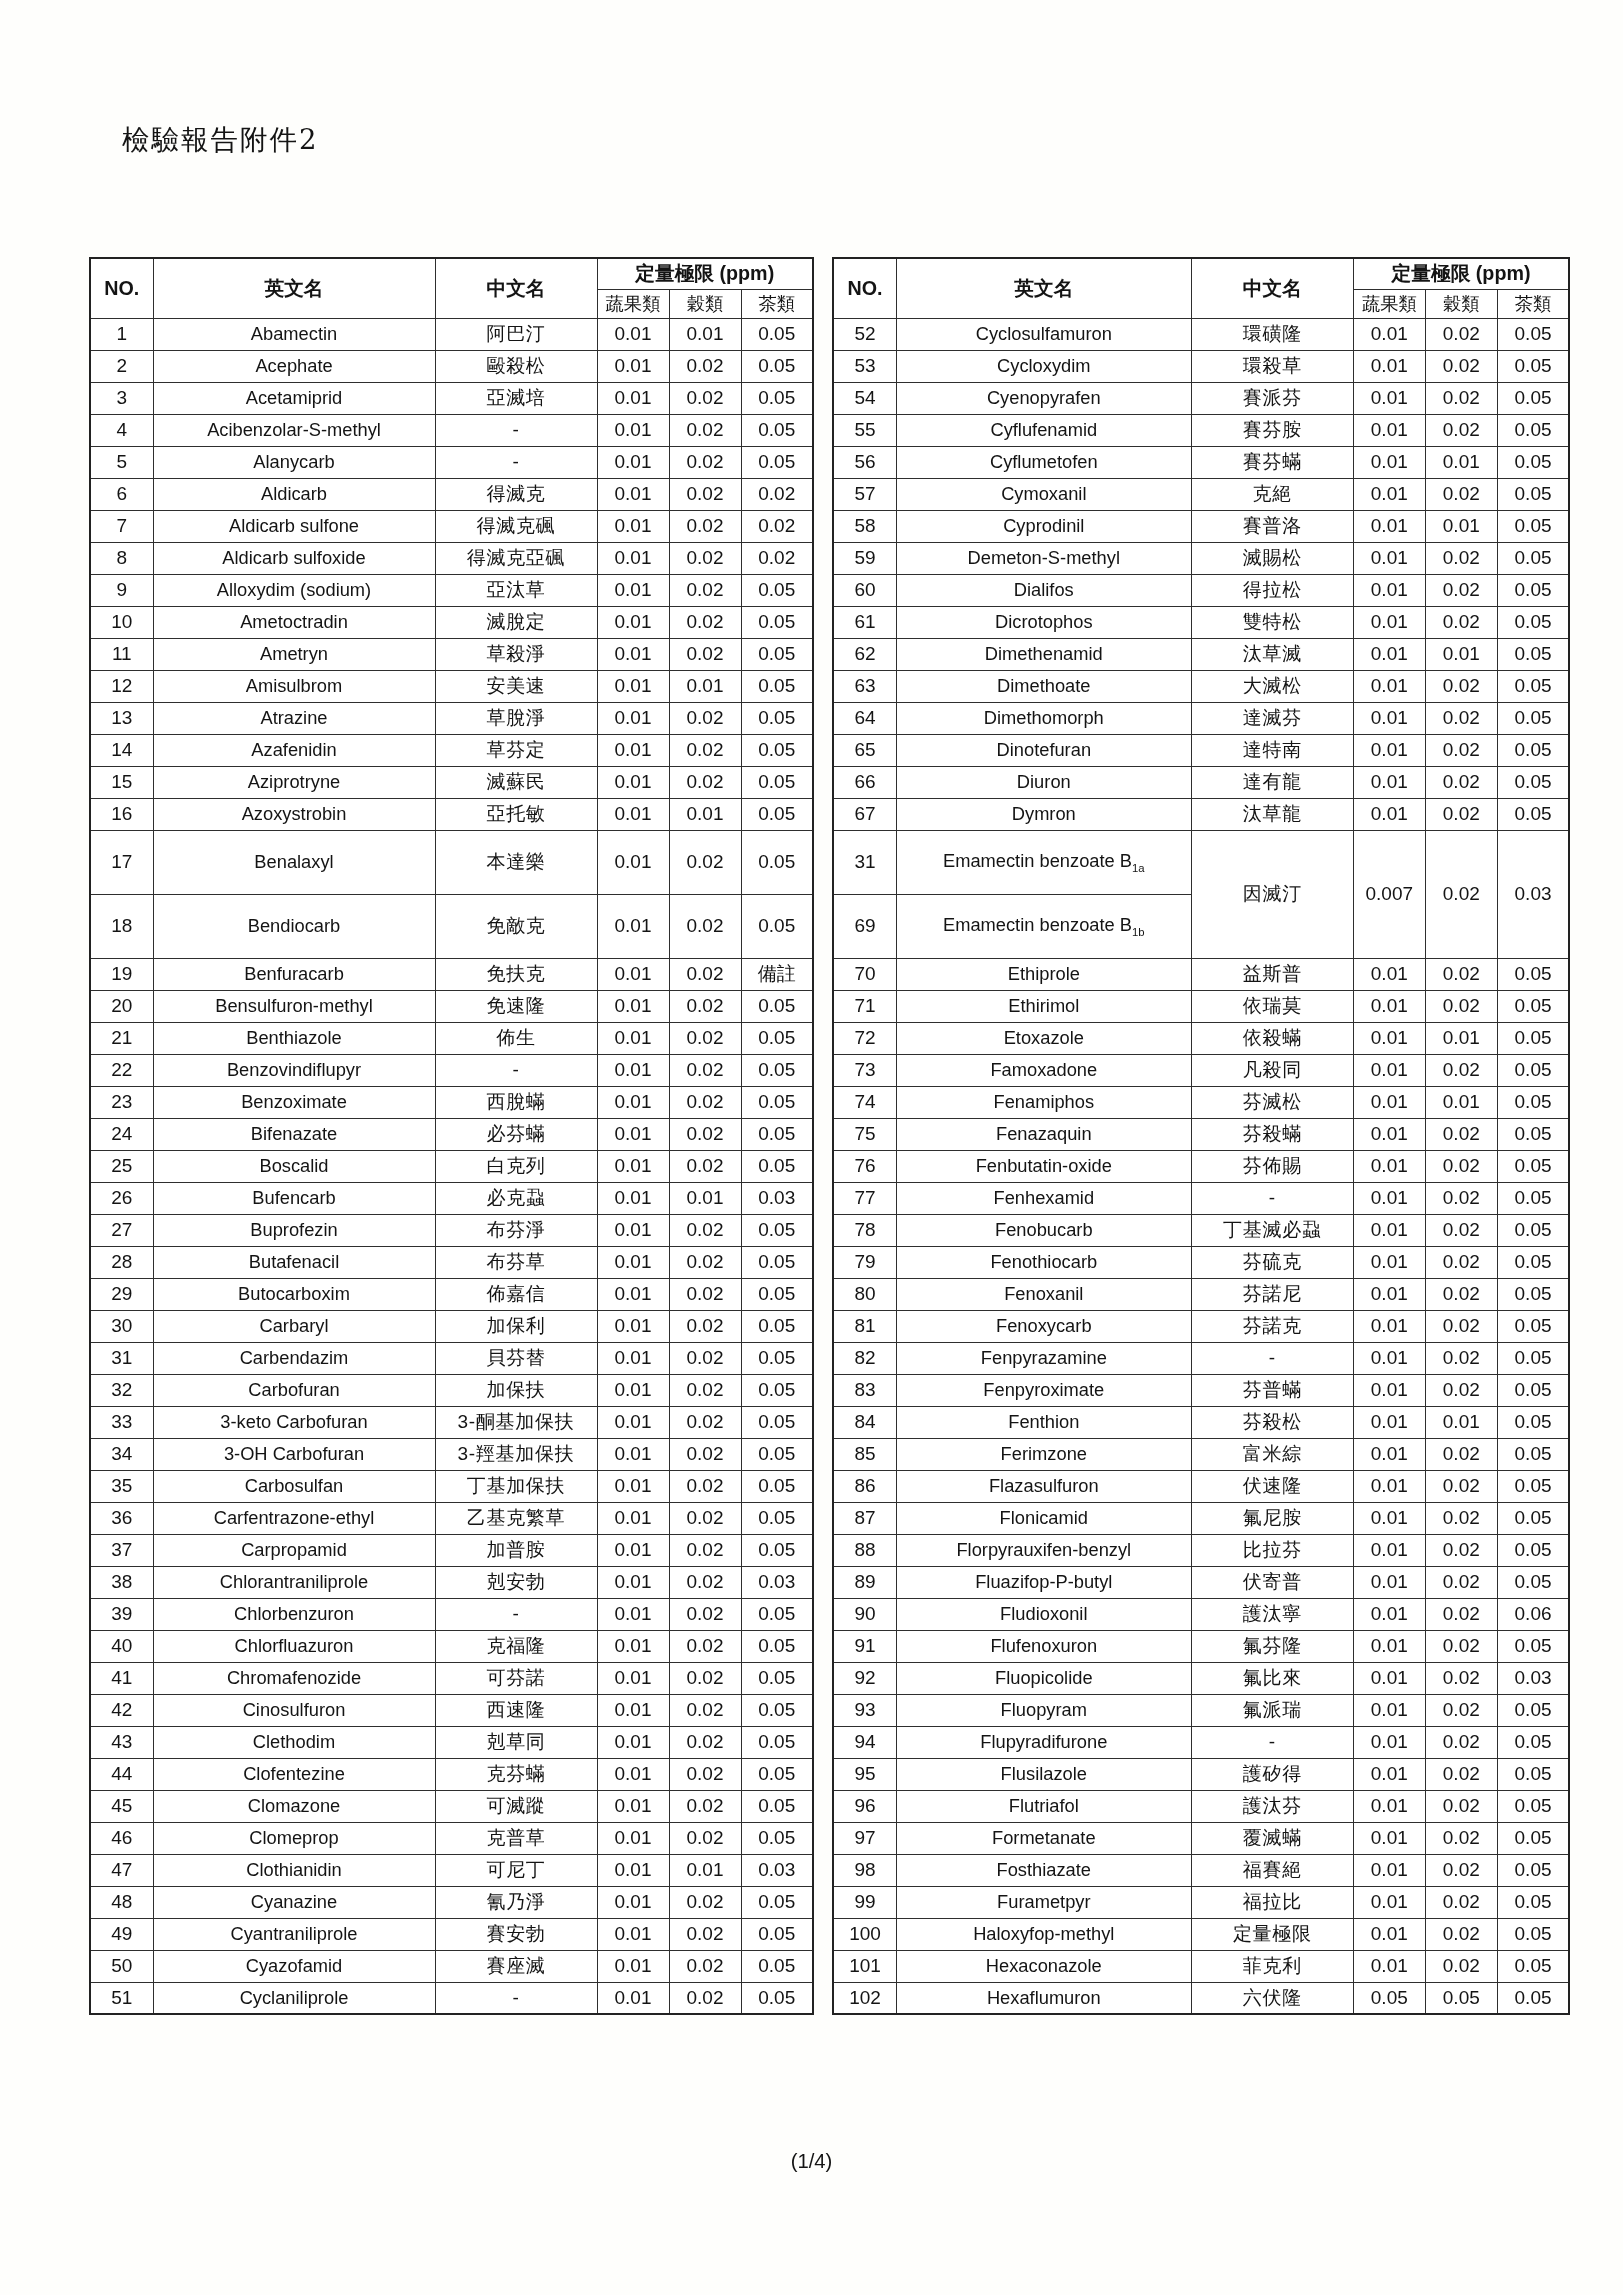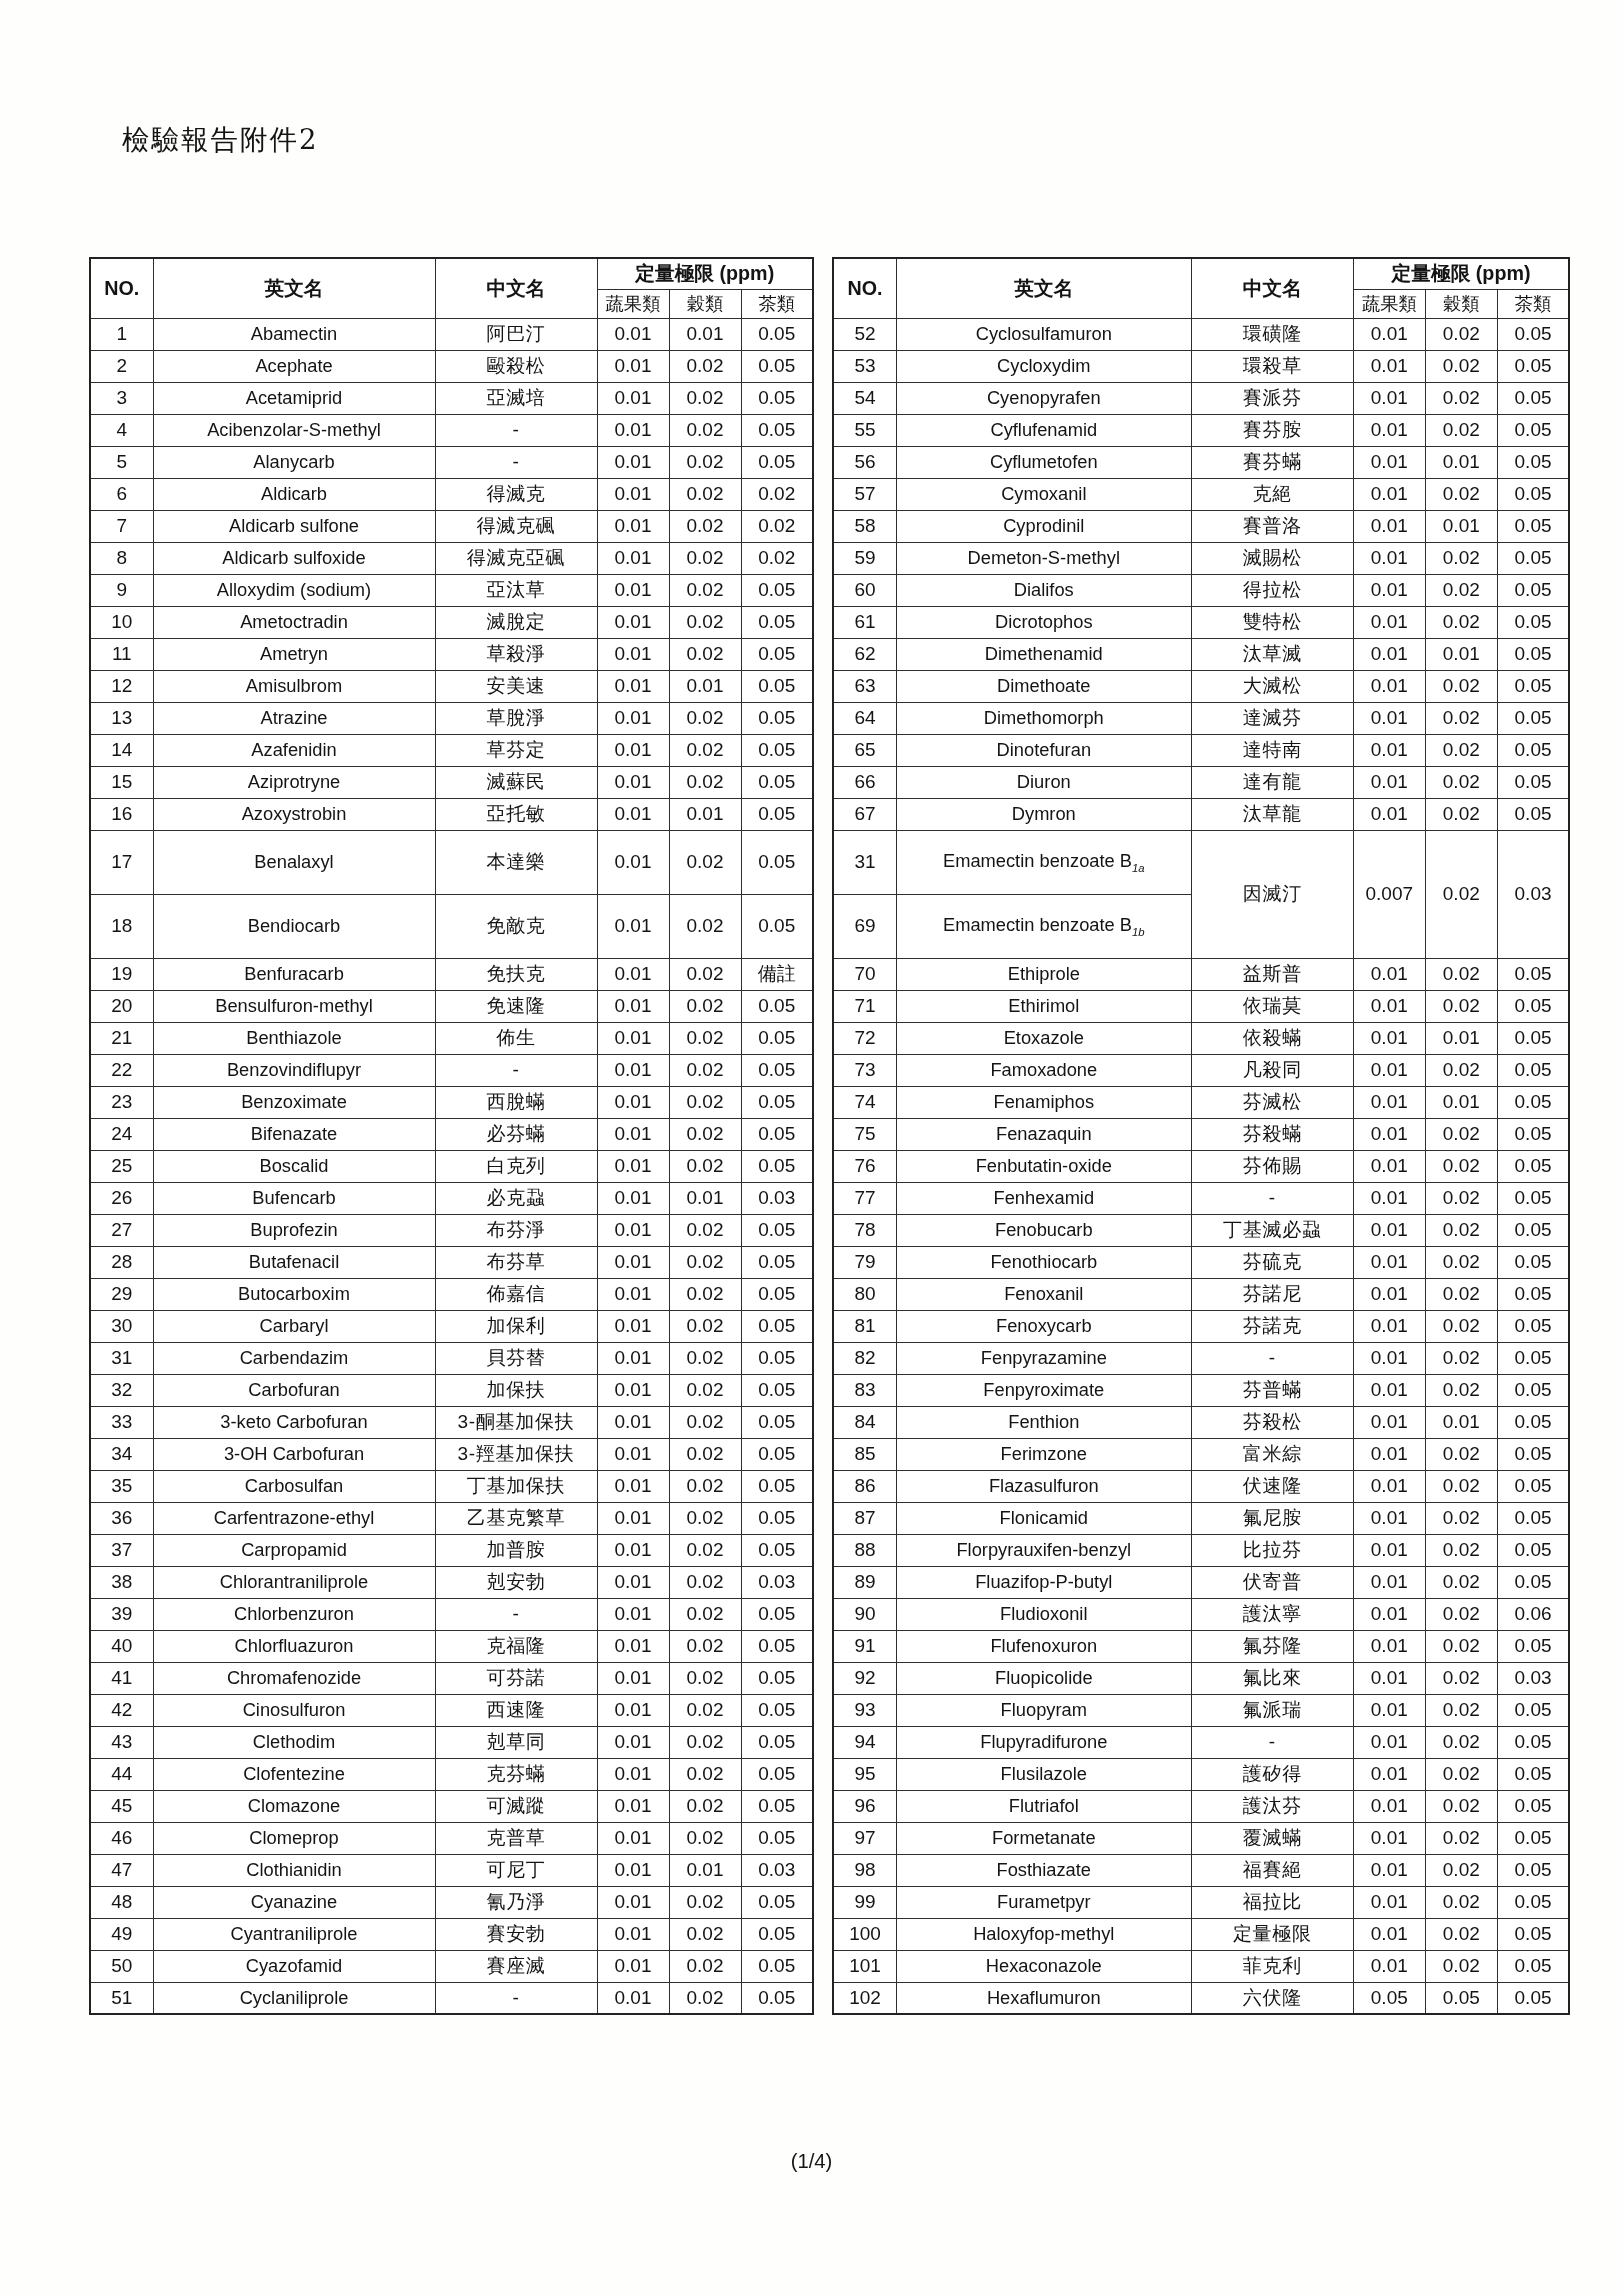--- a/index.html
+++ b/index.html
@@ -42,21 +42,21 @@
   .ptable thead tr.h1{ height:31px; }
   .ptable thead tr.h2{ height:29px; }
   .ptable th{ font-size:19.7px; font-weight:bold; }
   .ptable th.sub-th{ font-size:18.3px; font-weight:400; }
   .ptable tbody tr{ height:32px; }
   .ptable tbody tr.tall{ height:64px; }
   .ptable td{ font-size:19px; }
   .ptable td.c-en{ font-size:18.3px; }
   .ptable td.c-zh{ font-size:19px; letter-spacing:0.7px; }
   .ptable td.c-val{ font-size:19px; }
-  sub{ font-size:0.62em;font-style:italic; }
+  sub{ font-size:0.62em; }
   .page-number{
     position:absolute; top:2150px; left:0; width:100%;
     text-align:center; font-size:20.3px;
     font-family:"Liberation Sans", sans-serif;
   }
 </style>
 </head>
 <body>
 
 <div class="page">

